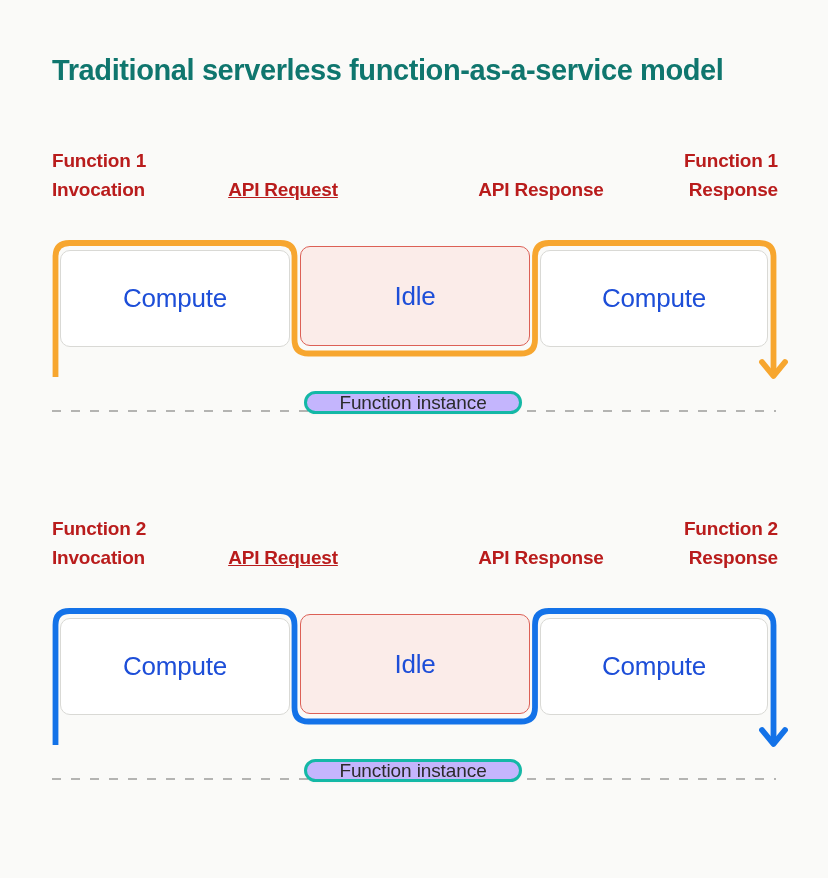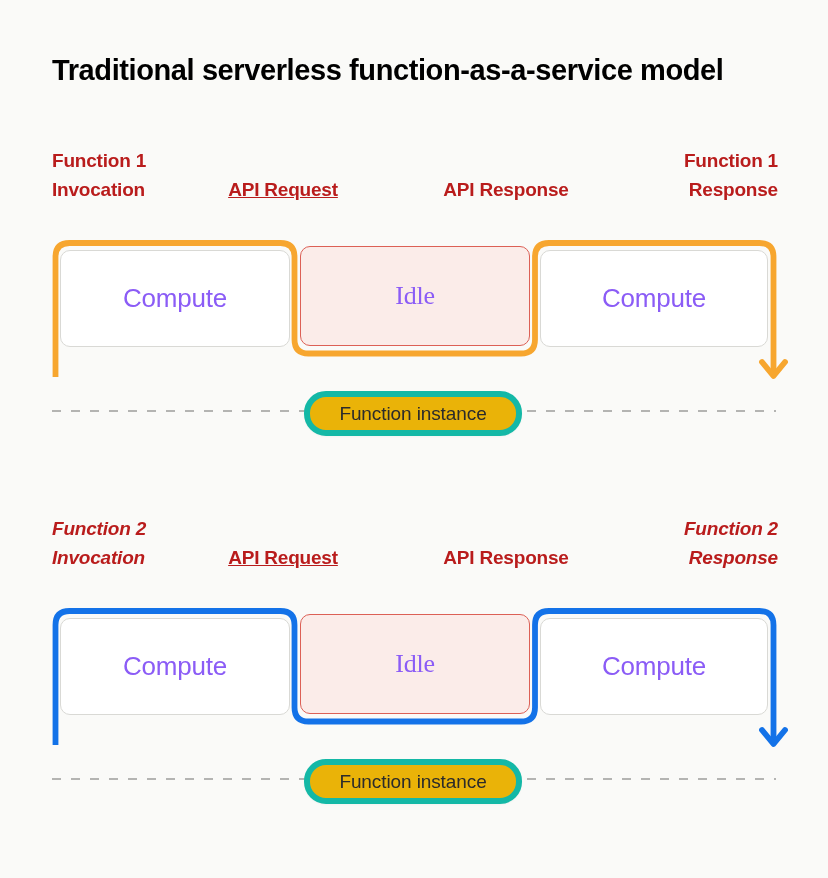--- a/index.html
+++ b/index.html
@@ -9,79 +9,79 @@
     font-family: "Liberation Sans", sans-serif;
     color: #1A1A1A;
     position: relative;
     overflow: hidden;
   }
   .canvas { position: absolute; inset: 0; }
 
   .page-title {
     position: absolute; left: 52px; top: 52px;
     font-size: 29px; font-weight: 700; letter-spacing: -0.4px;
-    color: #000000; margin: 0; line-height: 36px;
+    color: #0f766e; margin: 0; line-height: 36px;
   }
 
   .lbl {
     position: absolute;
     font-size: 19px; font-weight: 700; letter-spacing: -0.2px;
     line-height: 29px; color: #b91c1c; white-space: nowrap;
   }
   .lbl-center { transform: translateX(-50%); }
   .lbl-right { text-align: right; }
 
   
   .r0 .lbl-two   { top: 146px; }
   .r0 .lbl-one   { top: 175px; }
-  .r1 .lbl-two   { top: 514px; font-style: italic; }
+  .r1 .lbl-two   { top: 514px; }
   .r1 .lbl-one   { top: 543px; }
 
   .lbl-invoke { left: 52px; }
   .lbl-request { left: 283px; text-decoration: underline; }
-  .lbl-response { left: 506px; }
+  .lbl-response { left: 541px; }
   .lbl-fnresp { right: 50px; }
 
   .band {
     position: absolute; left: 0; width: 828px; height: 150px;
   }
   .r0 .band { top: 235px; }
   .r1 .band { top: 603px; }
 
   .flow-path { fill: none; stroke-width: 5.8px; }
   .r0 .flow-path { stroke: #F7A62F; }
   .r1 .flow-path { stroke: #1372E8; }
   .flow-arrow { stroke-linecap: round; stroke-linejoin: round; }
 
   .segment-box {
     position: absolute;
     display: flex; align-items: center; justify-content: center;
-    font-size: 26px; color: #8b5cf6; letter-spacing: -0.2px;
+    font-size: 26px; color: #1d4ed8; letter-spacing: -0.2px;
     border-radius: 10px; box-sizing: border-box;
     background: #FFFFFF; border: 1px solid #D9D9D5;
   }
   .seg-compute1 { left: 60px;  width: 230px; height: 97px; }
   .seg-idle     { left: 300px; width: 230px; height: 100px;
-                  background: #FBECE9; border: 1px solid #DC6056; font-family: Liberation Serif, serif; }
+                  background: #FBECE9; border: 1px solid #DC6056; }
   .seg-compute2 { left: 540px; width: 228px; height: 97px; }
   .r0 .seg-compute1, .r0 .seg-compute2 { top: 250px; }
   .r0 .seg-idle { top: 246px; }
   .r1 .seg-compute1, .r1 .seg-compute2 { top: 618px; }
   .r1 .seg-idle { top: 614px; }
 
   .dashed-line {
     position: absolute; left: 52px; width: 724px; height: 2px;
     background: repeating-linear-gradient(90deg, #B4B4B2 0 9px, transparent 9px 19px);
   }
   .r0 .dashed-line { top: 410px; }
   .r1 .dashed-line { top: 778px; }
 
   .instance-pill {
-    position: absolute; left: 304px; width: 218px; height: 45px;
-    background: #eab308; border: 6px solid #14b8a6; border-radius: 22px;
+    position: absolute; left: 304px; width: 218px; height: 23px;
+    background: #c4b5fd; border: 3px solid #14b8a6; border-radius: 22px;
     box-sizing: border-box;
     display: flex; align-items: center; justify-content: center;
     font-size: 19px; color: #2B2B2B; letter-spacing: -0.1px;
     box-shadow: 0 1px 2px rgba(0,0,0,0.03);
   }
   .r0 .instance-pill { top: 391px; }
   .r1 .instance-pill { top: 759px; }
 </style>
 </head>
 <body>

